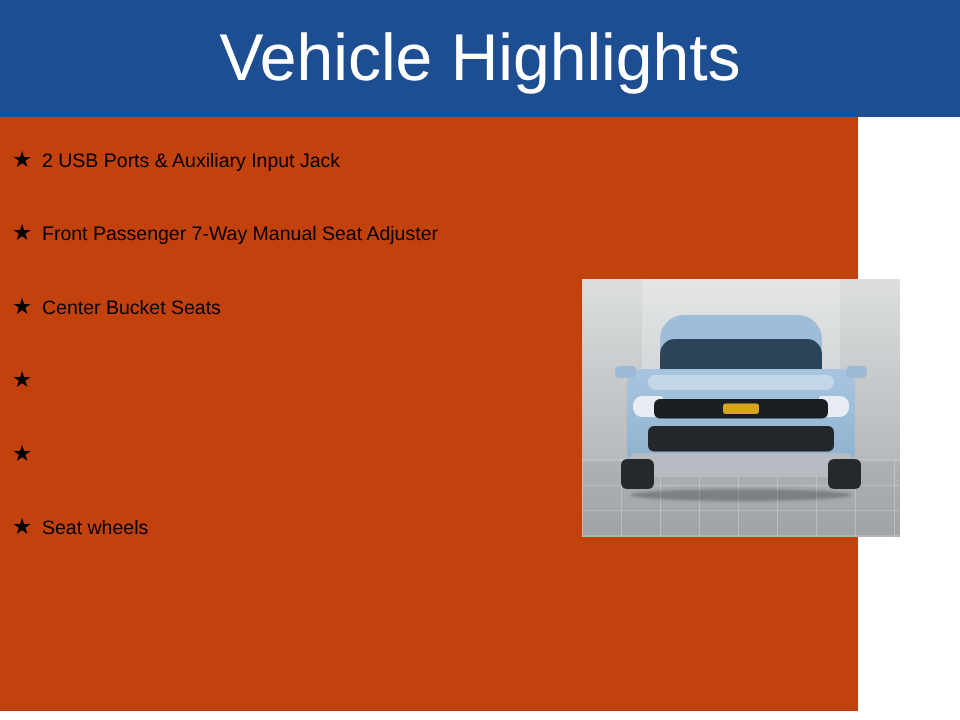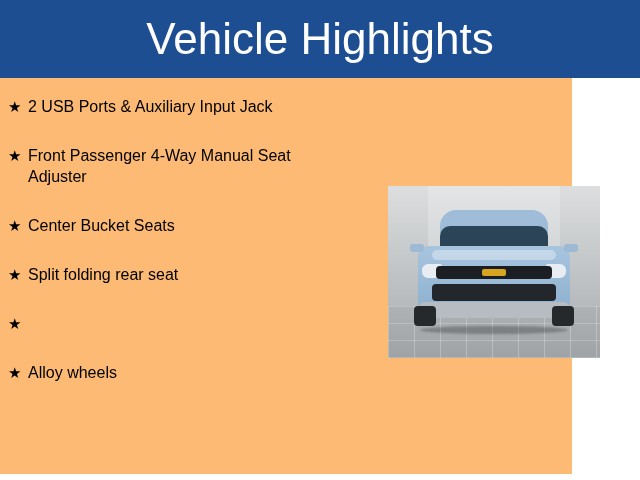--- a/index.html
+++ b/index.html
@@ -10,21 +10,21 @@
     width: 640px;
     height: 480px;
     background: #ffffff;
     font-family: "Liberation Sans", sans-serif;
     overflow: hidden;
   }
   .page {
     position: relative;
     width: 572px;
     height: 480px;
-    background: #fdba74;
+    background: #c2410c;
     box-sizing: border-box;
     text-decoration: underline;
   }
   .header-bar {
     position: absolute;
     left: 0;
     top: 0;
     width: 640px;
     height: 78px;
     background: #1d4e91;
@@ -61,21 +61,21 @@
   .feature-bullet {
     width: 20px;
     flex: 0 0 20px;
     color: #000000;
     font-size: 15px;
     line-height: 21px;
     text-align: left;
   }
   .feature-text {
     color: #000000;
-    font-size: 16px;
+    font-size: 13px;
     line-height: 21px;
     max-width: 318px;
   }
   .photo {
     position: absolute;
     left: 388px;
     top: 108px;
     width: 212px;
     height: 172px;
     background: #c9ccce;
@@ -246,40 +246,39 @@
 
     <div class="features">
 
       <div class="feature-item">
         <span class="feature-bullet">★</span>
         <span class="feature-text">2 USB Ports &amp; Auxiliary Input Jack</span>
       </div>
 
       <div class="feature-item">
         <span class="feature-bullet">★</span>
-        <span class="feature-text">Front Passenger 4-Way Manual Seat Adjuster</span>
+        <span class="feature-text">Front Passenger 7-Way Manual Seat Adjuster</span>
       </div>
 
       <div class="feature-item">
         <span class="feature-bullet">★</span>
         <span class="feature-text">Center Bucket Seats</span>
       </div>
 
       <div class="feature-item">
         <span class="feature-bullet">★</span>
-        <span class="feature-text">Split folding rear seat</span>
-      </div>
-
-      <div class="feature-item">
-        <span class="feature-bullet">★</span>
-      </div>
-
-      <div class="feature-item">
-        <span class="feature-bullet">★</span>
-        <span class="feature-text">Alloy wheels</span>
+      </div>
+
+      <div class="feature-item">
+        <span class="feature-bullet">★</span>
+      </div>
+
+      <div class="feature-item">
+        <span class="feature-bullet">★</span>
+        <span class="feature-text">Seat wheels</span>
       </div>
 
     </div>
 
     <div class="photo">
       <div class="photo-sky"></div>
       <div class="photo-ground"></div>
       <div class="wall-left"></div>
       <div class="wall-right"></div>
       <div class="tile-lines"></div>

